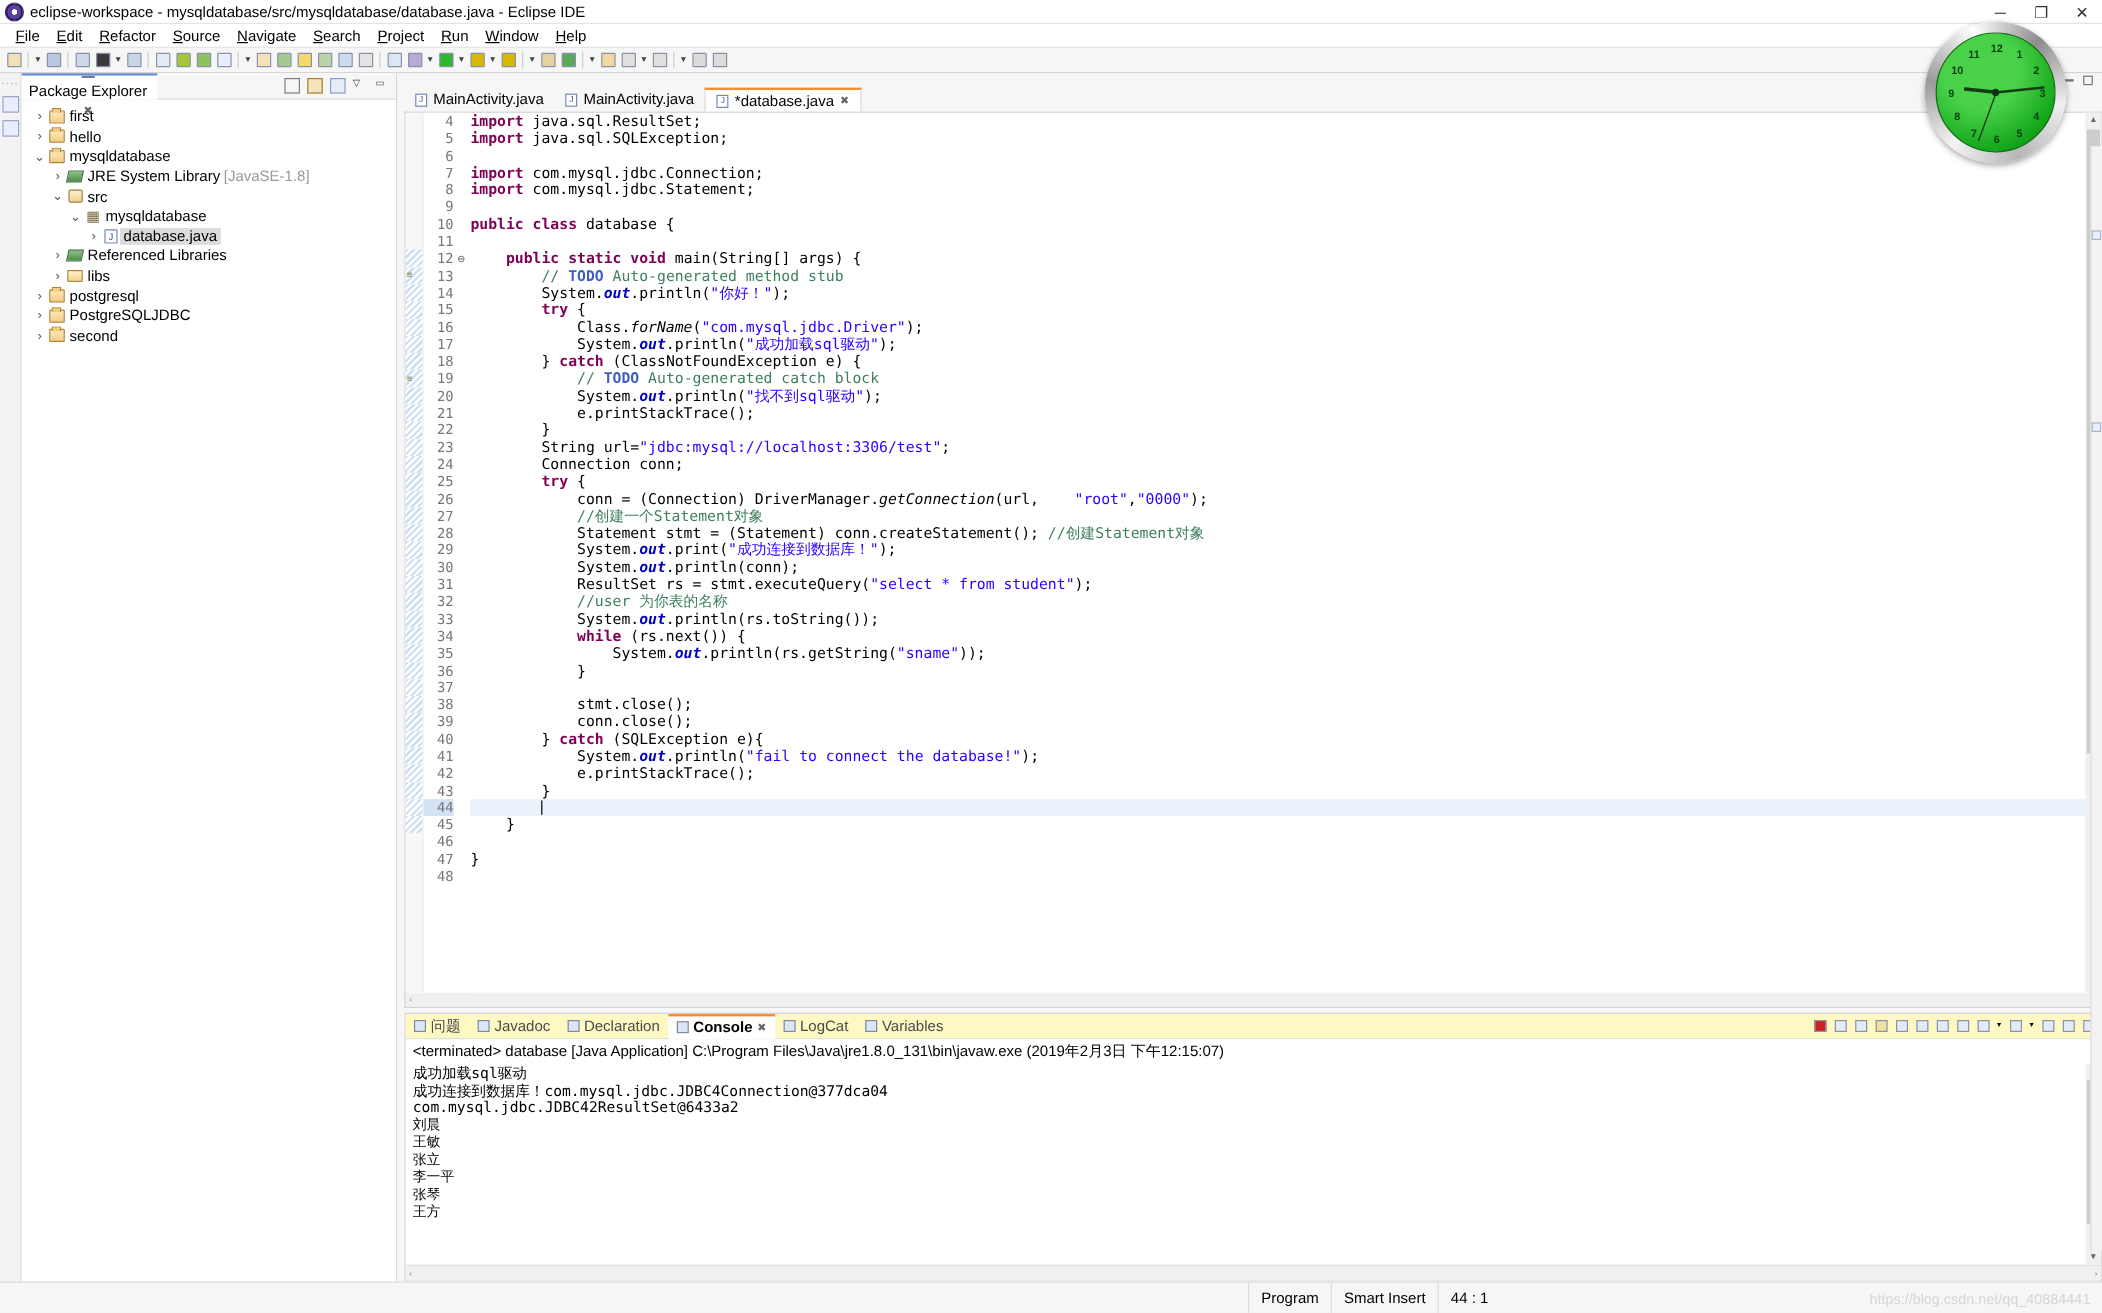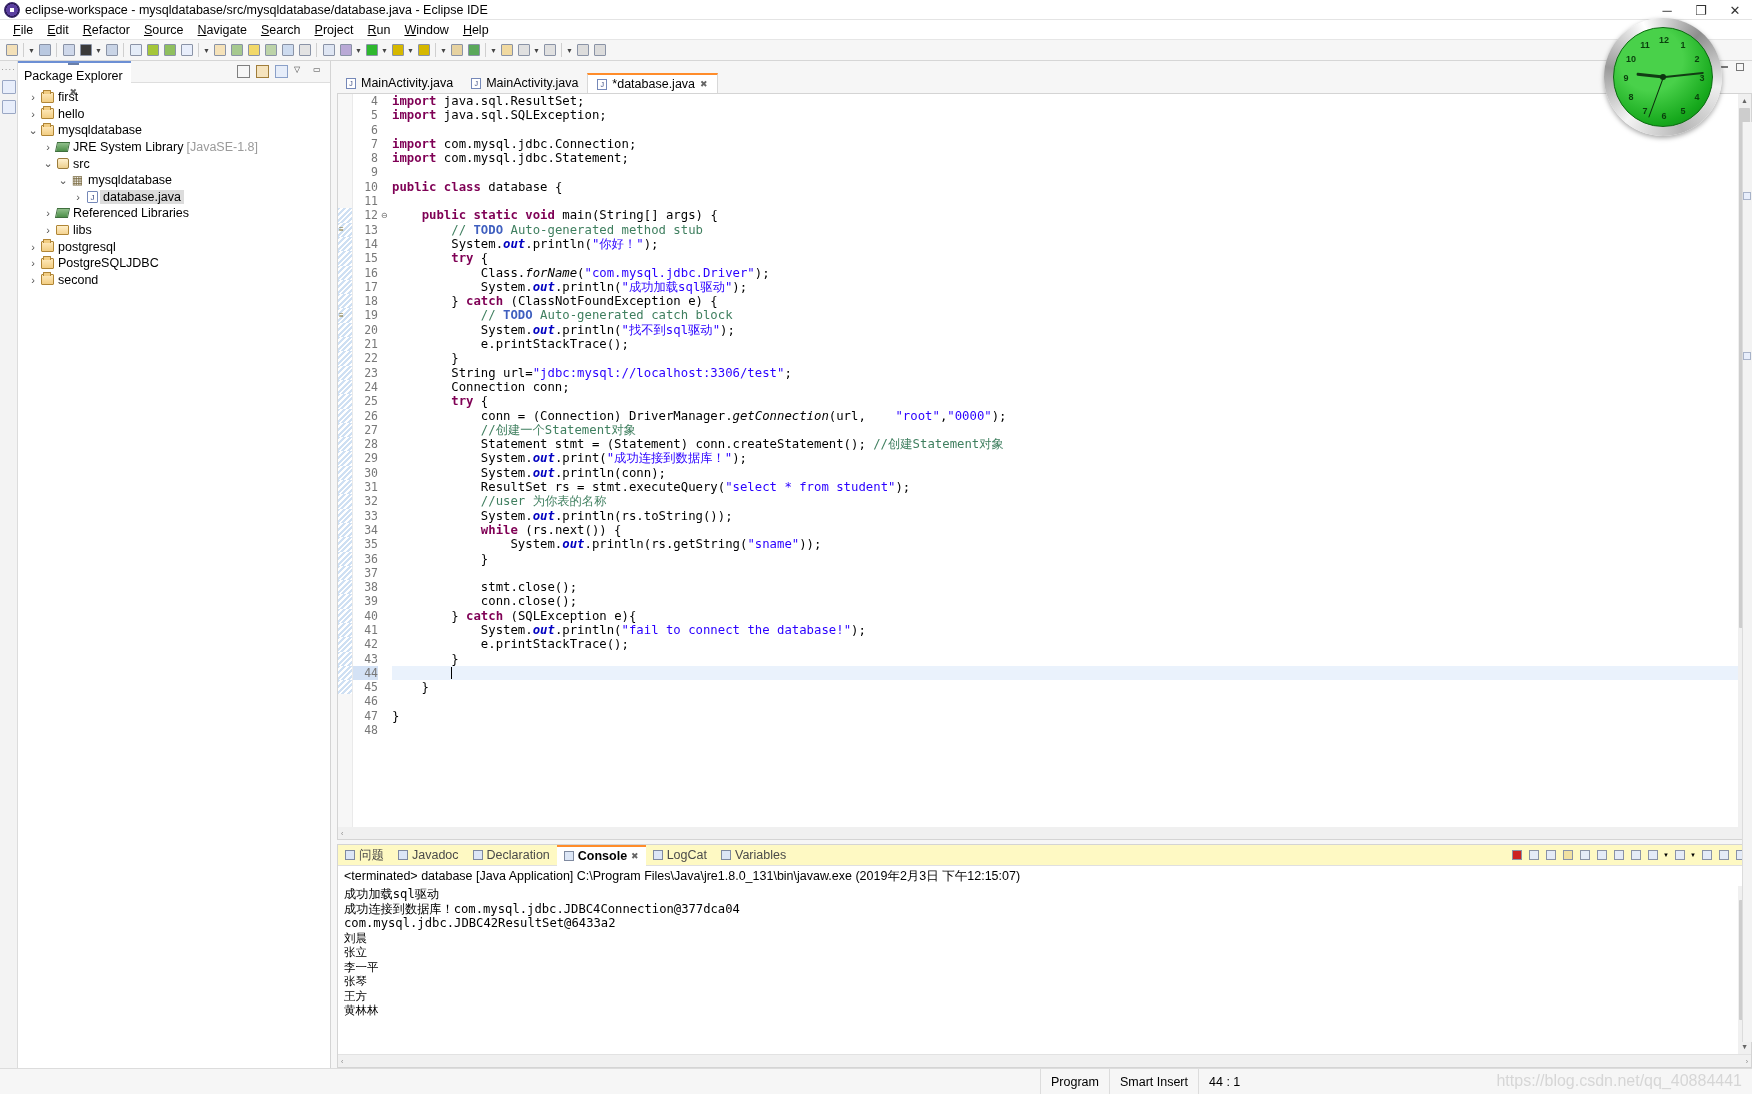--- a/index.html
+++ b/index.html
@@ -146,21 +146,21 @@
   .conbody{ flex:1; font-family:"DejaVu Sans Mono", monospace; font-size:12.2px; line-height:14.5px;
      padding:1px 6px; overflow:hidden; position:relative; }
   .conline{ height:14.5px; white-space:pre; }
   .cn{ font-family:"Liberation Sans", sans-serif; font-size:11.5px; }
 
   
   .statusbar{ position:absolute; left:0; right:0; bottom:0; height:26px; background:#f6f6f6;
      border-top:1px solid #dcdcdc; display:flex; align-items:center; font-size:12.5px; }
   .sb-left{ width:1040px; display:flex; align-items:center; padding-left:8px; gap:10px; }
   .sb-cell{ padding:0 10px; border-left:1px solid #dcdcdc; height:26px; display:flex; align-items:center; }
-  .watermark{ position:absolute; right:10px; bottom:4px; font-size:16px; color:#d6d6d6; }
+  .watermark{ position:absolute; right:10px; bottom:4px; font-size:12px; color:#d6d6d6; }
 
   
   .clock{ position:absolute; right:30px; top:18px; width:118px; height:118px; }
   .clock .bezel{ position:absolute; inset:0; border-radius:50%;
      background:conic-gradient(from 220deg,#f4f4f4,#9a9a9a,#ffffff,#8d8d8d,#efefef,#b6b6b6,#f4f4f4);
      box-shadow:0 2px 5px rgba(0,0,0,.35);}
   .clock .face{ position:absolute; inset:9px; border-radius:50%;
      background:radial-gradient(circle at 38% 32%, #49d14a 0 35%, #16a81c 72%, #0b7a12 100%);
      border:1px solid #0b6b10;}
   .clock .num{ position:absolute; font-size:9px; color:#0a3f0d; font-weight:bold;
@@ -677,25 +677,25 @@
       <div class="conbody" id="conbody">
         <div class="vscroll" style="right:0;top:0;bottom:0;">
           <div class="ar" style="top:0">▲</div>
           <div class="thumb" style="top:14px;height:120px"></div>
           <div class="ar" style="bottom:0">▼</div>
         </div>
       <div class="conline">成功加载sql驱动</div>
           <div class="conline">成功连接到数据库！com.mysql.jdbc.JDBC4Connection@377dca04</div>
           <div class="conline">com.mysql.jdbc.JDBC42ResultSet@6433a2</div>
           <div class="conline cn">刘晨</div>
+          <div class="conline cn">王敏</div>
           <div class="conline cn">张立</div>
           <div class="conline cn">李一平</div>
           <div class="conline cn">张琴</div>
           <div class="conline cn">王方</div>
-          <div class="conline cn">黄林林</div>
         </div>
       <div class="hscroll" style="margin-left:0;border:none;border-top:1px solid #e2e2e2;">
         <span>‹</span>
         <span>›</span>
       </div>
     </div>
   </div>
 
   <div class="rail-right">
     <span class="minibtn" style="top:70px"></span>

